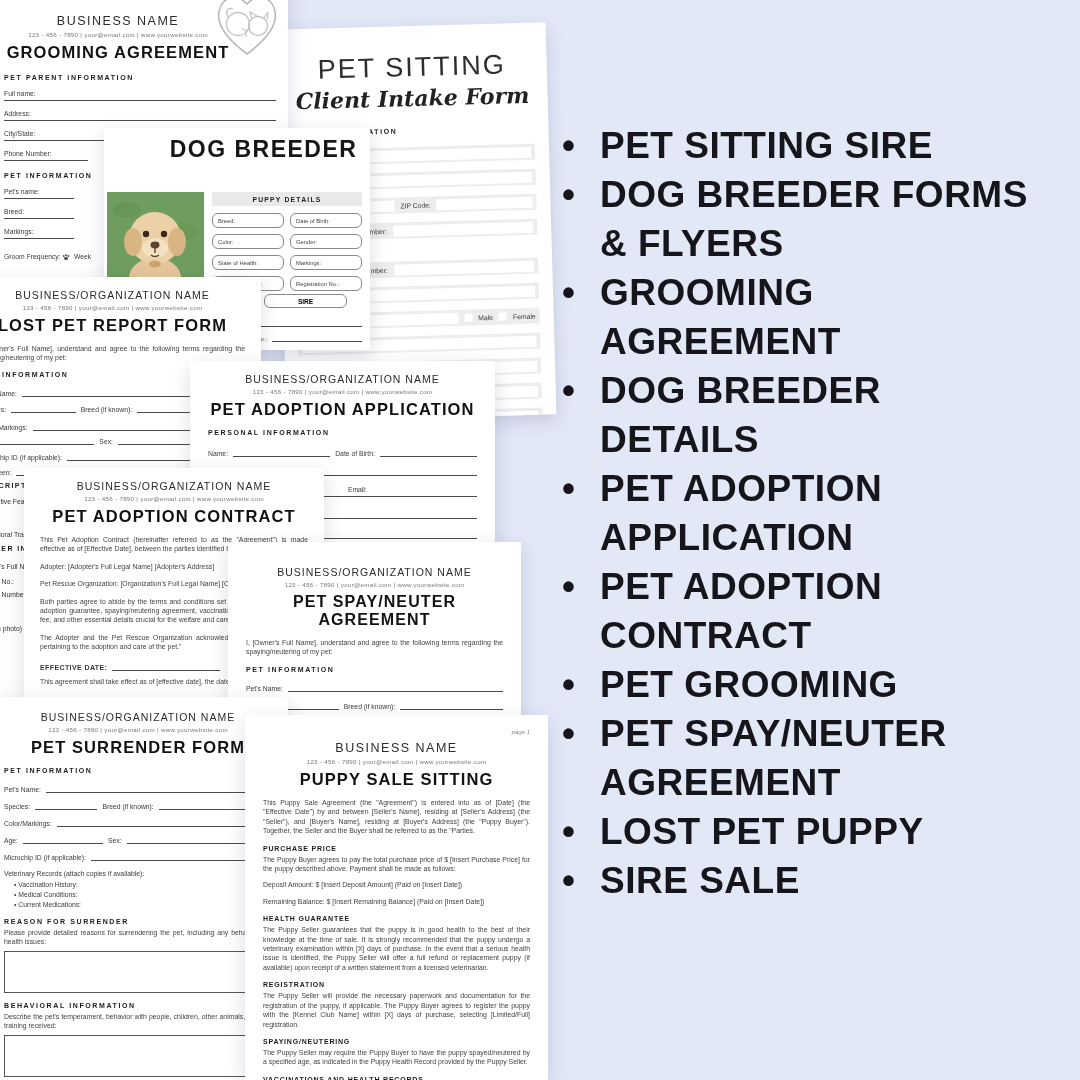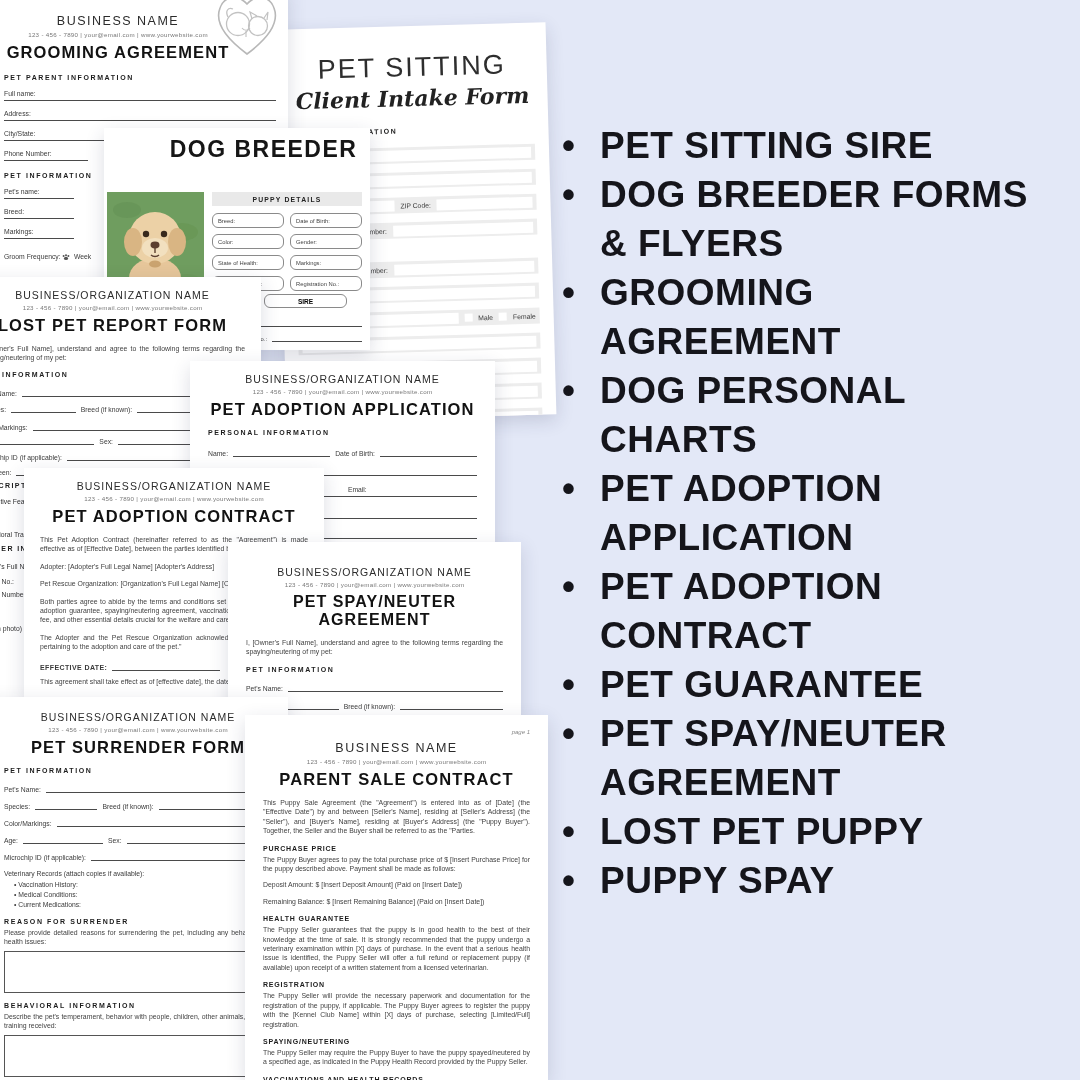--- a/index.html
+++ b/index.html
@@ -396,21 +396,21 @@
     <div class="para" style="margin-top:3px">Describe the pet's temperament, behavior with people, children, other animals, and any training received:</div>
     <div class="bigbox"></div>
 
   </section>
 
   <section class="page" style="left:245px;top:715px;width:303px;height:365px;padding:14px 18px 0 18px;z-index:9">
     <div style="position:absolute;right:18px;top:14px;font-size:6px;font-style:italic;color:#888">page 1</div>
     <div class="center" style="margin-top:12px">
       <div class="biz">BUSINESS NAME</div>
       <div class="contact">123 - 456 - 7890  |  your@email.com  |  www.yourwebsite.com</div>
-      <div class="dtitle">PARENT SALE CONTRACT</div>
+      <div class="dtitle">PUPPY SALE SITTING</div>
     </div>
     <div class="para" style="margin-top:9px">This Puppy Sale Agreement (the "Agreement") is entered into as of [Date] (the "Effective Date") by and between [Seller's Name], residing at [Seller's Address] (the "Seller"), and [Buyer's Name], residing at [Buyer's Address] (the "Puppy Buyer"). Together, the Seller and the Buyer shall be referred to as the "Parties.</div>
     <div class="sec" style="margin-top:9px;letter-spacing:.8px">PURCHASE PRICE</div>
     <div class="para" style="margin-top:3px">The Puppy Buyer agrees to pay the total purchase price of $ [Insert Purchase Price] for the puppy described above. Payment shall be made as follows:</div>
     <div class="para" style="margin-top:7px;text-align:left">Deposit Amount: $ [Insert Deposit Amount] (Paid on [Insert Date])</div>
     <div class="para" style="margin-top:7px;text-align:left">Remaining Balance: $ [Insert Remaining Balance] (Paid on [Insert Date])</div>
     <div class="sec" style="margin-top:9px;letter-spacing:.8px">HEALTH GUARANTEE</div>
     <div class="para" style="margin-top:3px">The Puppy Seller guarantees that the puppy is in good health to the best of their knowledge at the time of sale. It is strongly recommended that the puppy undergo a veterinary examination within [X] days of purchase. In the event that a serious health issue is identified, the Puppy Seller will offer a full refund or replacement puppy (if available) upon receipt of a written statement from a licensed veterinarian.</div>
     <div class="sec" style="margin-top:9px;letter-spacing:.8px">REGISTRATION</div>
     <div class="para" style="margin-top:3px">The Puppy Seller will provide the necessary paperwork and documentation for the registration of the puppy, if applicable. The Puppy Buyer agrees to register the puppy with the [Kennel Club Name] within [X] days of purchase, selecting [Limited/Full] registration.</div>
@@ -428,41 +428,41 @@
     <li>
         <span class="dot">•</span>
         <span class="txt">DOG BREEDER FORMS &amp; FLYERS</span>
       </li>
     <li>
         <span class="dot">•</span>
         <span class="txt">GROOMING AGREEMENT</span>
       </li>
     <li>
         <span class="dot">•</span>
-        <span class="txt">DOG PERSONAL CHARTS</span>
+        <span class="txt">DOG BREEDER DETAILS</span>
       </li>
     <li>
         <span class="dot">•</span>
         <span class="txt">PET ADOPTION APPLICATION</span>
       </li>
     <li>
         <span class="dot">•</span>
         <span class="txt">PET ADOPTION CONTRACT</span>
       </li>
     <li>
         <span class="dot">•</span>
-        <span class="txt">PET GUARANTEE</span>
+        <span class="txt">PET GROOMING</span>
       </li>
     <li>
         <span class="dot">•</span>
         <span class="txt">PET SPAY/NEUTER AGREEMENT</span>
       </li>
     <li>
         <span class="dot">•</span>
         <span class="txt">LOST PET PUPPY</span>
       </li>
     <li>
         <span class="dot">•</span>
-        <span class="txt">PUPPY SPAY</span>
+        <span class="txt">SIRE SALE</span>
       </li>
   </ul>
 
 </div>
 
 </body></html>

